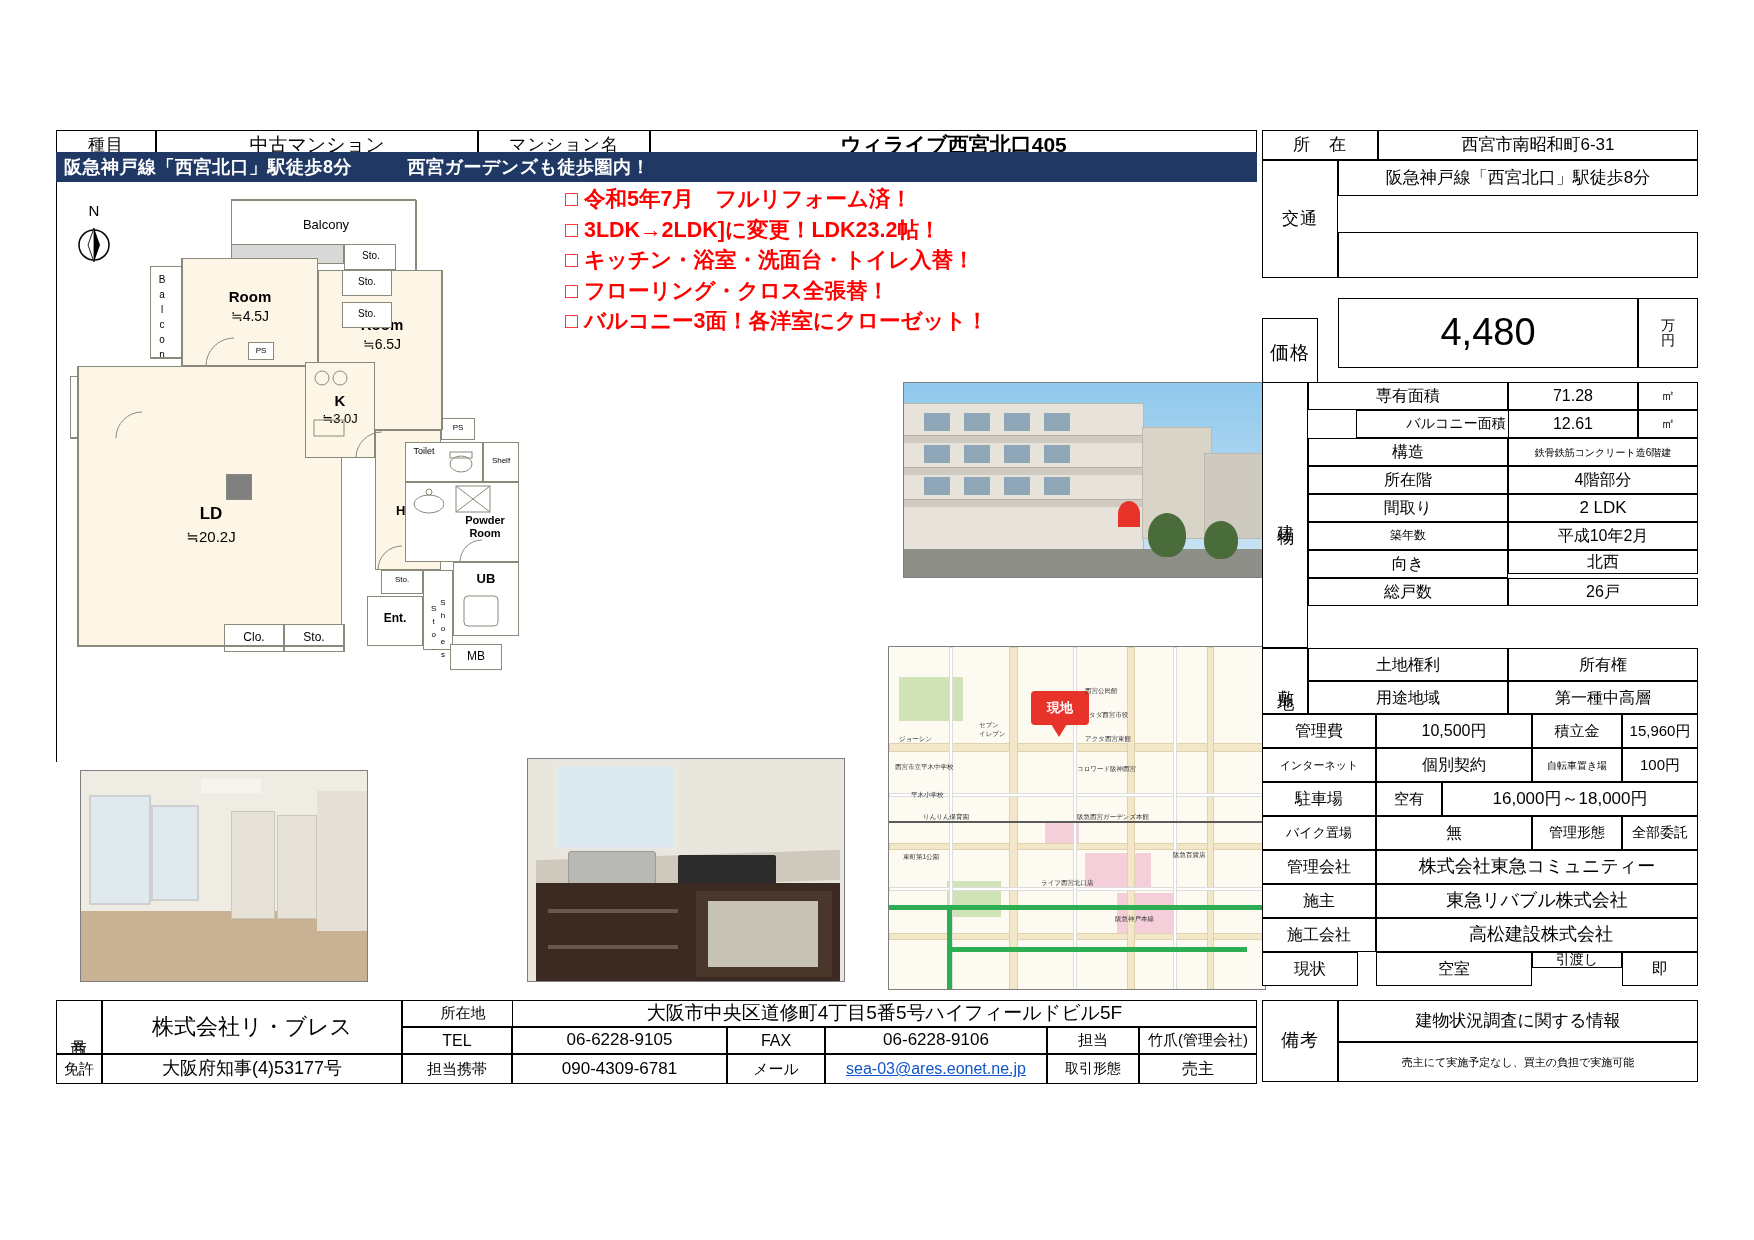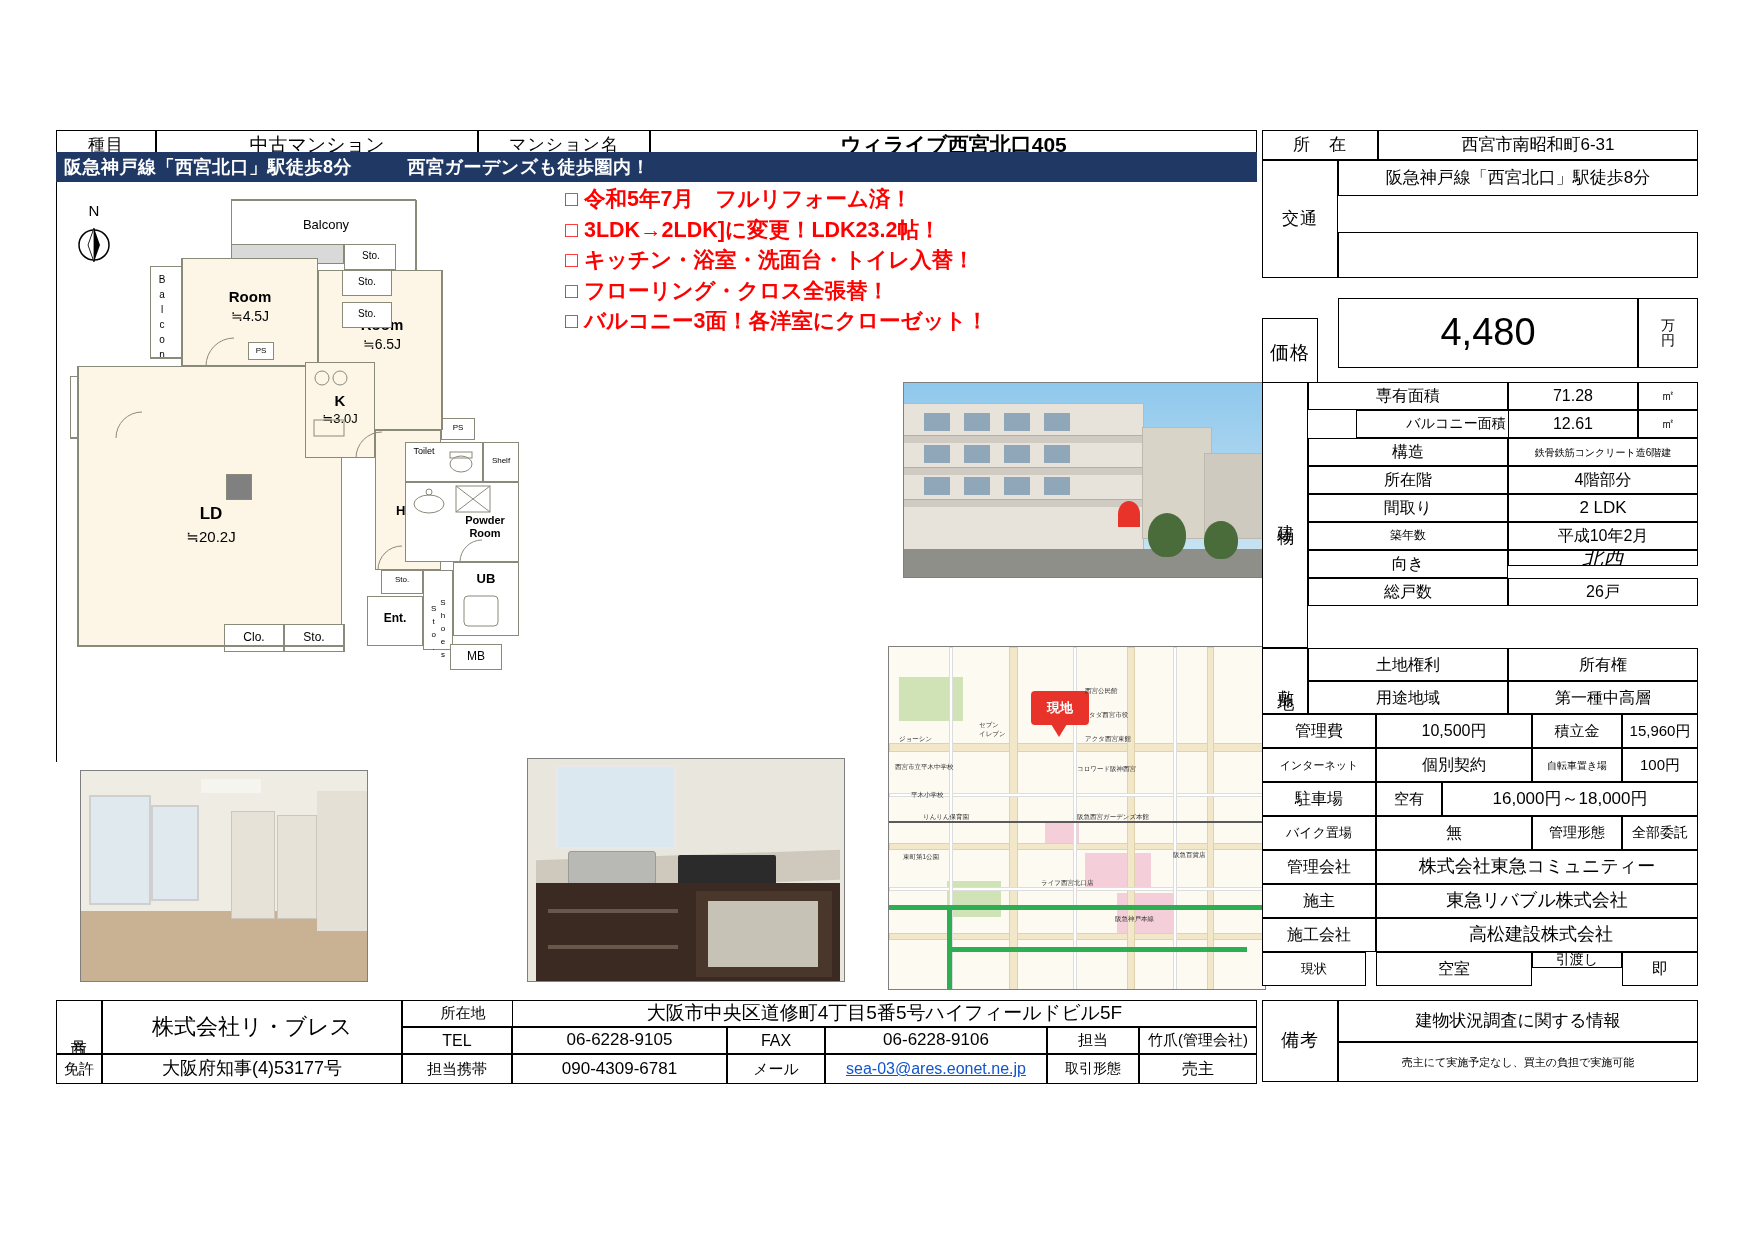--- a/index.html
+++ b/index.html
@@ -383,21 +383,21 @@
   <div class="cell small" style="left:1308px; top:466px; width:200px; height:28px; font-size:16px;">所在階</div>
   <div class="cell" style="left:1508px; top:466px; width:190px; height:28px; font-size:16px;">4階部分</div>
 
   <div class="cell small" style="left:1308px; top:494px; width:200px; height:28px; font-size:16px;">間取り</div>
   <div class="cell" style="left:1508px; top:494px; width:190px; height:28px; font-size:17px;">2 LDK</div>
 
   <div class="cell small" style="left:1308px; top:522px; width:200px; height:28px; font-size:12px;">築年数</div>
   <div class="cell" style="left:1508px; top:522px; width:190px; height:28px; font-size:16px;">平成10年2月</div>
 
   <div class="cell small" style="left:1308px; top:550px; width:200px; height:28px; font-size:16px;">向き</div>
-  <div class="cell" style="left:1508px; top:550px; width:190px; height:16px; font-size:21px;font-style:italic;">北西</div>
+  <div class="cell" style="left:1508px; top:550px; width:190px; height:24px; font-size:16px;">北西</div>
 
   <div class="cell small" style="left:1308px; top:578px; width:200px; height:28px; font-size:16px;">総戸数</div>
   <div class="cell" style="left:1508px; top:578px; width:190px; height:28px; font-size:16px;">26戸</div>
 
   <div class="cell" style="left:1308px; top:606px; width:390px; height:42px; border:none;"></div>
   <div class="cell" style="left:1308px; top:606px; width:390px; height:0px; border:none;"></div>
 
   <div class="cell lbl" style="left:1262px; top:648px; width:46px; height:66px;">
     <span class="vert">敷地</span>
   </div>
@@ -427,21 +427,21 @@
 
   <div class="cell small" style="left:1262px; top:850px; width:114px; height:34px; font-size:16px;">管理会社</div>
   <div class="cell" style="left:1376px; top:850px; width:322px; height:34px; font-size:18px;">株式会社東急コミュニティー</div>
 
   <div class="cell small" style="left:1262px; top:884px; width:114px; height:34px; font-size:16px;">施主</div>
   <div class="cell" style="left:1376px; top:884px; width:322px; height:34px; font-size:18px;">東急リバブル株式会社</div>
 
   <div class="cell small" style="left:1262px; top:918px; width:114px; height:34px; font-size:16px;">施工会社</div>
   <div class="cell" style="left:1376px; top:918px; width:322px; height:34px; font-size:18px;padding-left:8px;">高松建設株式会社</div>
 
-  <div class="cell small" style="left:1262px; top:952px; width:104px; height:34px; font-size:13px;">現状</div>
+  <div class="cell small" style="left:1262px; top:952px; width:96px; height:34px; font-size:16px;">現状</div>
   <div class="cell" style="left:1376px; top:952px; width:156px; height:34px; font-size:16px;">空室</div>
   <div class="cell" style="left:1532px; top:952px; width:90px; height:16px; font-size:14px;">引渡し</div>
   <div class="cell" style="left:1622px; top:952px; width:76px; height:34px; font-size:16px;">即</div>
 
   <div class="cell lbl" style="left:1262px; top:1000px; width:76px; height:82px; font-size:18px;">備考</div>
   <div class="cell" style="left:1338px; top:1000px; width:360px; height:42px; font-size:17px;">建物状況調査に関する情報</div>
   <div class="cell" style="left:1338px; top:1042px; width:360px; height:40px; font-size:11px;">売主にて実施予定なし、買主の負担で実施可能</div>
 
   <div class="cell" style="left:56px; top:1000px; width:46px; height:54px; font-size:16px; flex-direction:column;">
     <span style="writing-mode:vertical-rl; text-orientation:upright;">商号</span>

